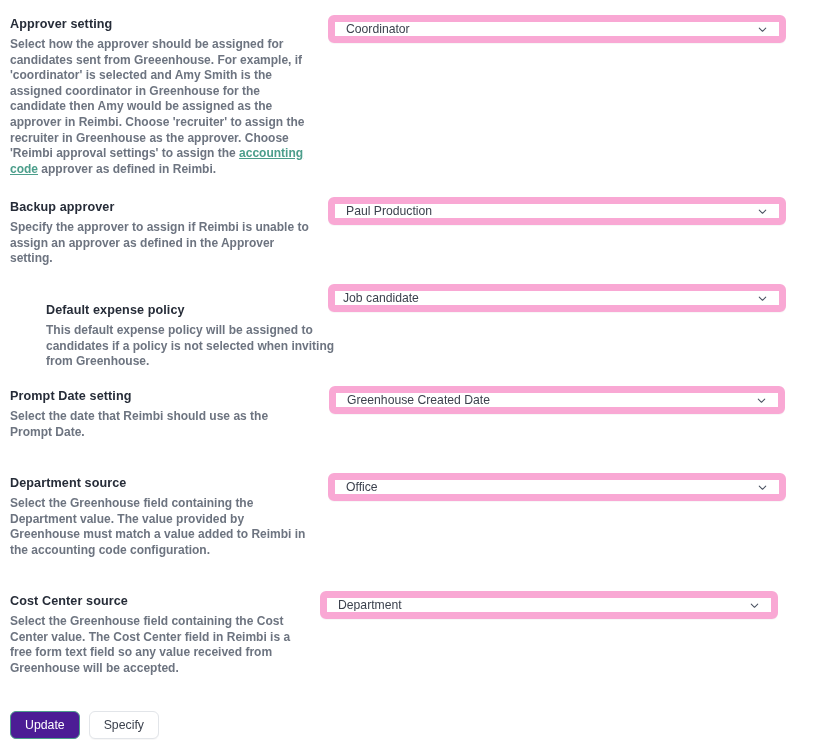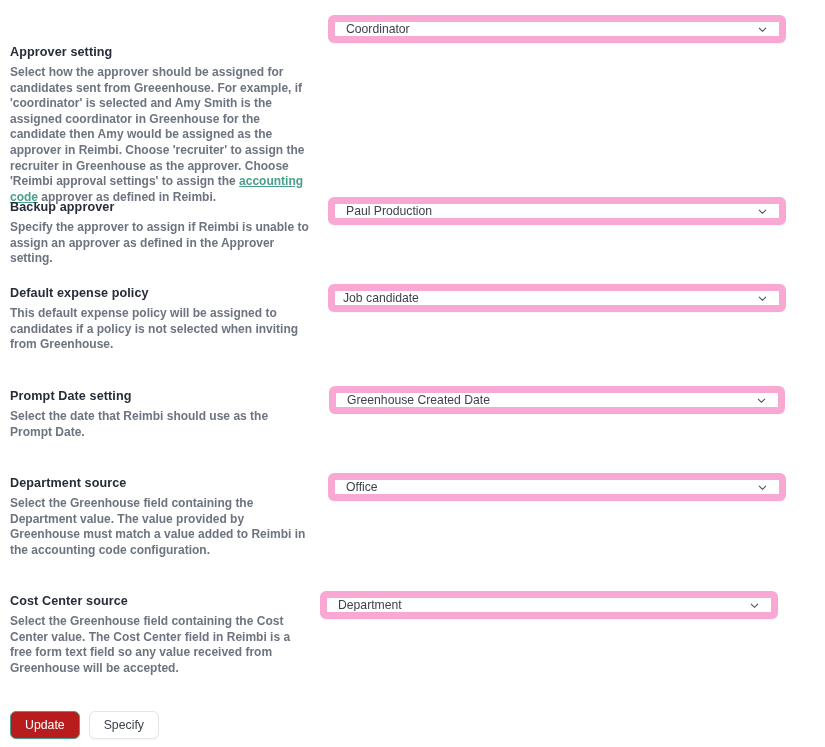--- a/index.html
+++ b/index.html
@@ -113,41 +113,41 @@
     display: inline-flex;
     align-items: center;
     justify-content: center;
     cursor: pointer;
     border: 1px solid transparent;
     padding: 0 14px;
     line-height: 1;
   }
 
   .btn-primary {
-    background: #b91c1c;
+    background: #4c1d95;
     color: #ffffff;
     border-color: #4c9e8b;
     min-width: 66px;
   }
 
   .btn-secondary {
     background: #ffffff;
     color: #3c424e;
     border-color: #e2e5e9;
     box-shadow: 0 1px 1px rgba(16, 24, 40, 0.035);
     min-width: 65px;
   }
 </style>
 </head>
 <body>
 
 <div class="settings-form">
 
   <div class="setting-row">
-    <div class="setting-text" style="top:16px;margin-top:28px;">
+    <div class="setting-text" style="top:16px;">
       <div class="setting-title">Approver setting</div>
       <p class="setting-desc"><span>Select how the approver should be assigned for candidates sent from Greeenhouse. For example, if 'coordinator' is selected and Amy Smith is the assigned coordinator in Greenhouse for the candidate then Amy would be assigned as the approver in Reimbi. Choose 'recruiter' to assign the recruiter in Greenhouse as the approver. Choose 'Reimbi approval settings' to assign the </span><a class="inline-link" href="#">accounting code</a><span> approver as defined in Reimbi.</span></p>
     </div>
     <div class="select-wrap" style="left:328px; top:15px; width:458px;">
       <span class="select-value">Coordinator</span>
       <span class="chevron-icon">
         <svg viewBox="0 0 16 16" fill="none" xmlns="http://www.w3.org/2000/svg">
             <path d="M4 6.2L8 10.2L12 6.2" stroke="#4a5261" stroke-width="1.3" stroke-linecap="round" stroke-linejoin="round"></path>
           </svg>
       </span>
@@ -163,21 +163,21 @@
       <span class="select-value">Paul Production</span>
       <span class="chevron-icon">
         <svg viewBox="0 0 16 16" fill="none" xmlns="http://www.w3.org/2000/svg">
             <path d="M4 6.2L8 10.2L12 6.2" stroke="#4a5261" stroke-width="1.3" stroke-linecap="round" stroke-linejoin="round"></path>
           </svg>
       </span>
     </div>
   </div>
 
   <div class="setting-row">
-    <div class="setting-text" style="top:285px;">
+    <div class="setting-text" style="top:302px;margin-left:36px;">
       <div class="setting-title">Default expense policy</div>
       <p class="setting-desc">This default expense policy will be assigned to candidates if a policy is not selected when inviting from Greenhouse.</p>
     </div>
     <div class="select-wrap" style="left:328px; top:284px; width:458px;padding-left:8px;">
       <span class="select-value">Job candidate</span>
       <span class="chevron-icon">
         <svg viewBox="0 0 16 16" fill="none" xmlns="http://www.w3.org/2000/svg">
             <path d="M4 6.2L8 10.2L12 6.2" stroke="#4a5261" stroke-width="1.3" stroke-linecap="round" stroke-linejoin="round"></path>
           </svg>
       </span>

